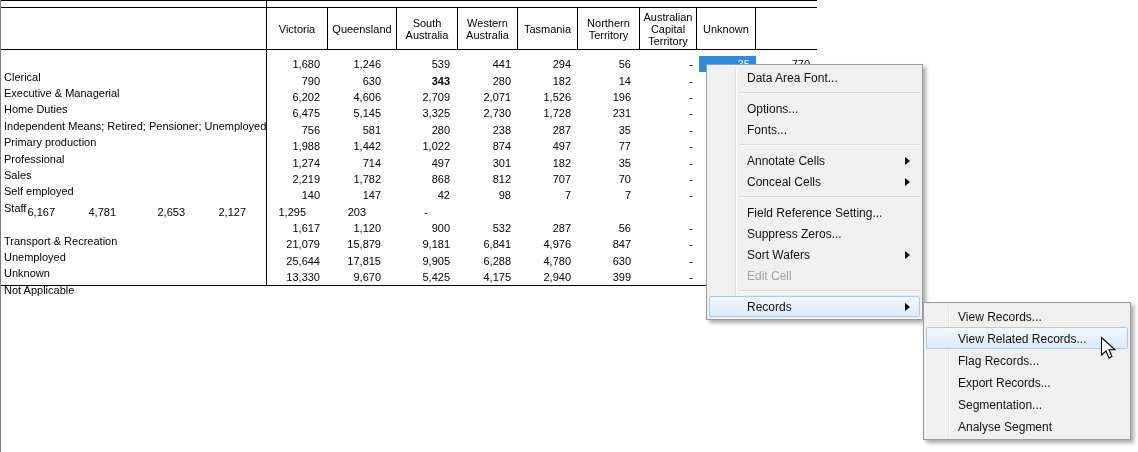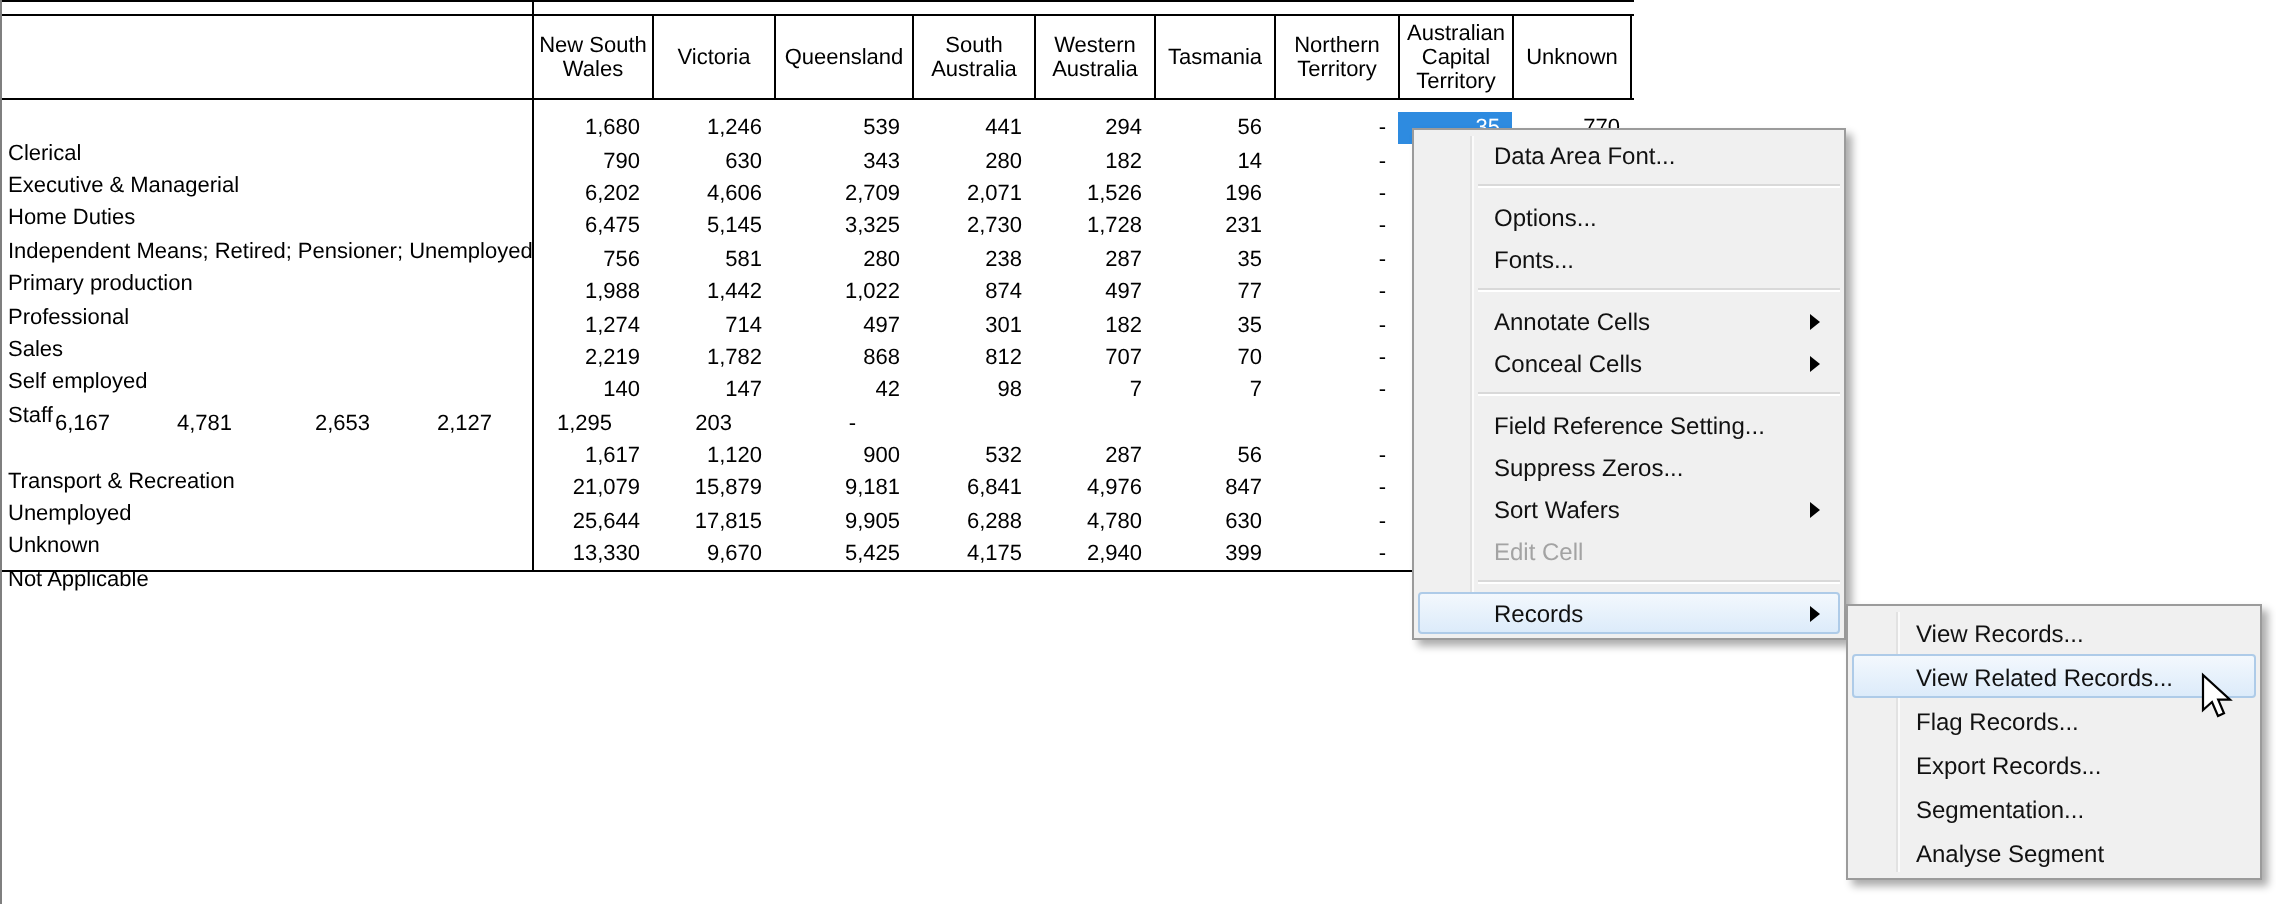--- a/index.html
+++ b/index.html
@@ -66,21 +66,20 @@
 </head>
 <body>
 
 <div class="screen">
 
   <div class="tbl">
     <div class="top-strip"></div>
     <div class="hdr-row">
       <div class="hdr-spacer"></div>
 
-    <div class="hdr-cell" style="width: 60px;">New South Wales</div>
         <div class="hdr-cell" style="width: 61px;">Victoria</div>
         <div class="hdr-cell" style="width: 69px;">Queensland</div>
         <div class="hdr-cell" style="width: 61px;">South Australia</div>
         <div class="hdr-cell" style="width: 60px;">Western Australia</div>
         <div class="hdr-cell" style="width: 60px;">Tasmania</div>
         <div class="hdr-cell" style="width: 62px;">Northern Territory</div>
         <div class="hdr-cell" style="width: 57px;">Australian Capital Territory</div>
         <div class="hdr-cell" style="width: 60px;">Unknown</div>
       </div>
     <div class="rows">
@@ -94,21 +93,21 @@
           <div class="dcell" style="width: 60px;">294</div>
           <div class="dcell" style="width: 60px;">56</div>
           <div class="dcell" style="width: 62px;">-</div>
           <div class="dcell sel" style="width: 57px; background: rgb(46, 139, 224); color: rgb(255, 255, 255);">35</div>
           <div class="dcell" style="width: 60px;">770</div>
         </div>
         <div class="drow">
           <div class="rlabel">Executive &amp; Managerial</div>
           <div class="dcell" style="width: 60px;">790</div>
           <div class="dcell" style="width: 61px;">630</div>
-          <div class="dcell" style="width: 69px;">343</div>
+          <div class="dcell" style="width: 69px; font-weight: bold;">343</div>
           <div class="dcell" style="width: 61px;">280</div>
           <div class="dcell" style="width: 60px;">182</div>
           <div class="dcell" style="width: 60px;">14</div>
           <div class="dcell" style="width: 62px;">-</div>
           <div class="dcell" style="width: 57px;"></div>
           <div class="dcell" style="width: 60px;"></div>
         </div>
         <div class="drow">
           <div class="rlabel">Home Duties</div>
           <div class="dcell" style="width: 60px;">6,202</div>

